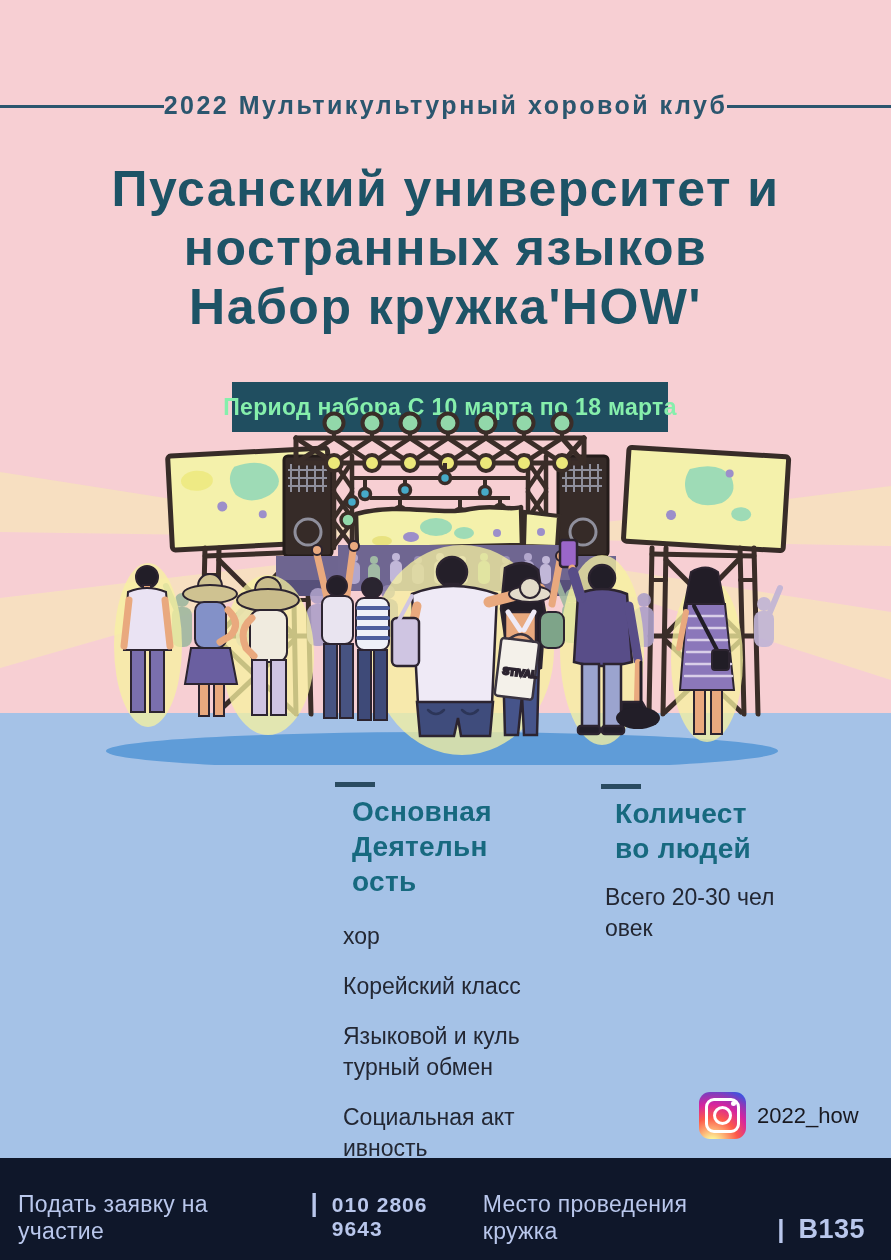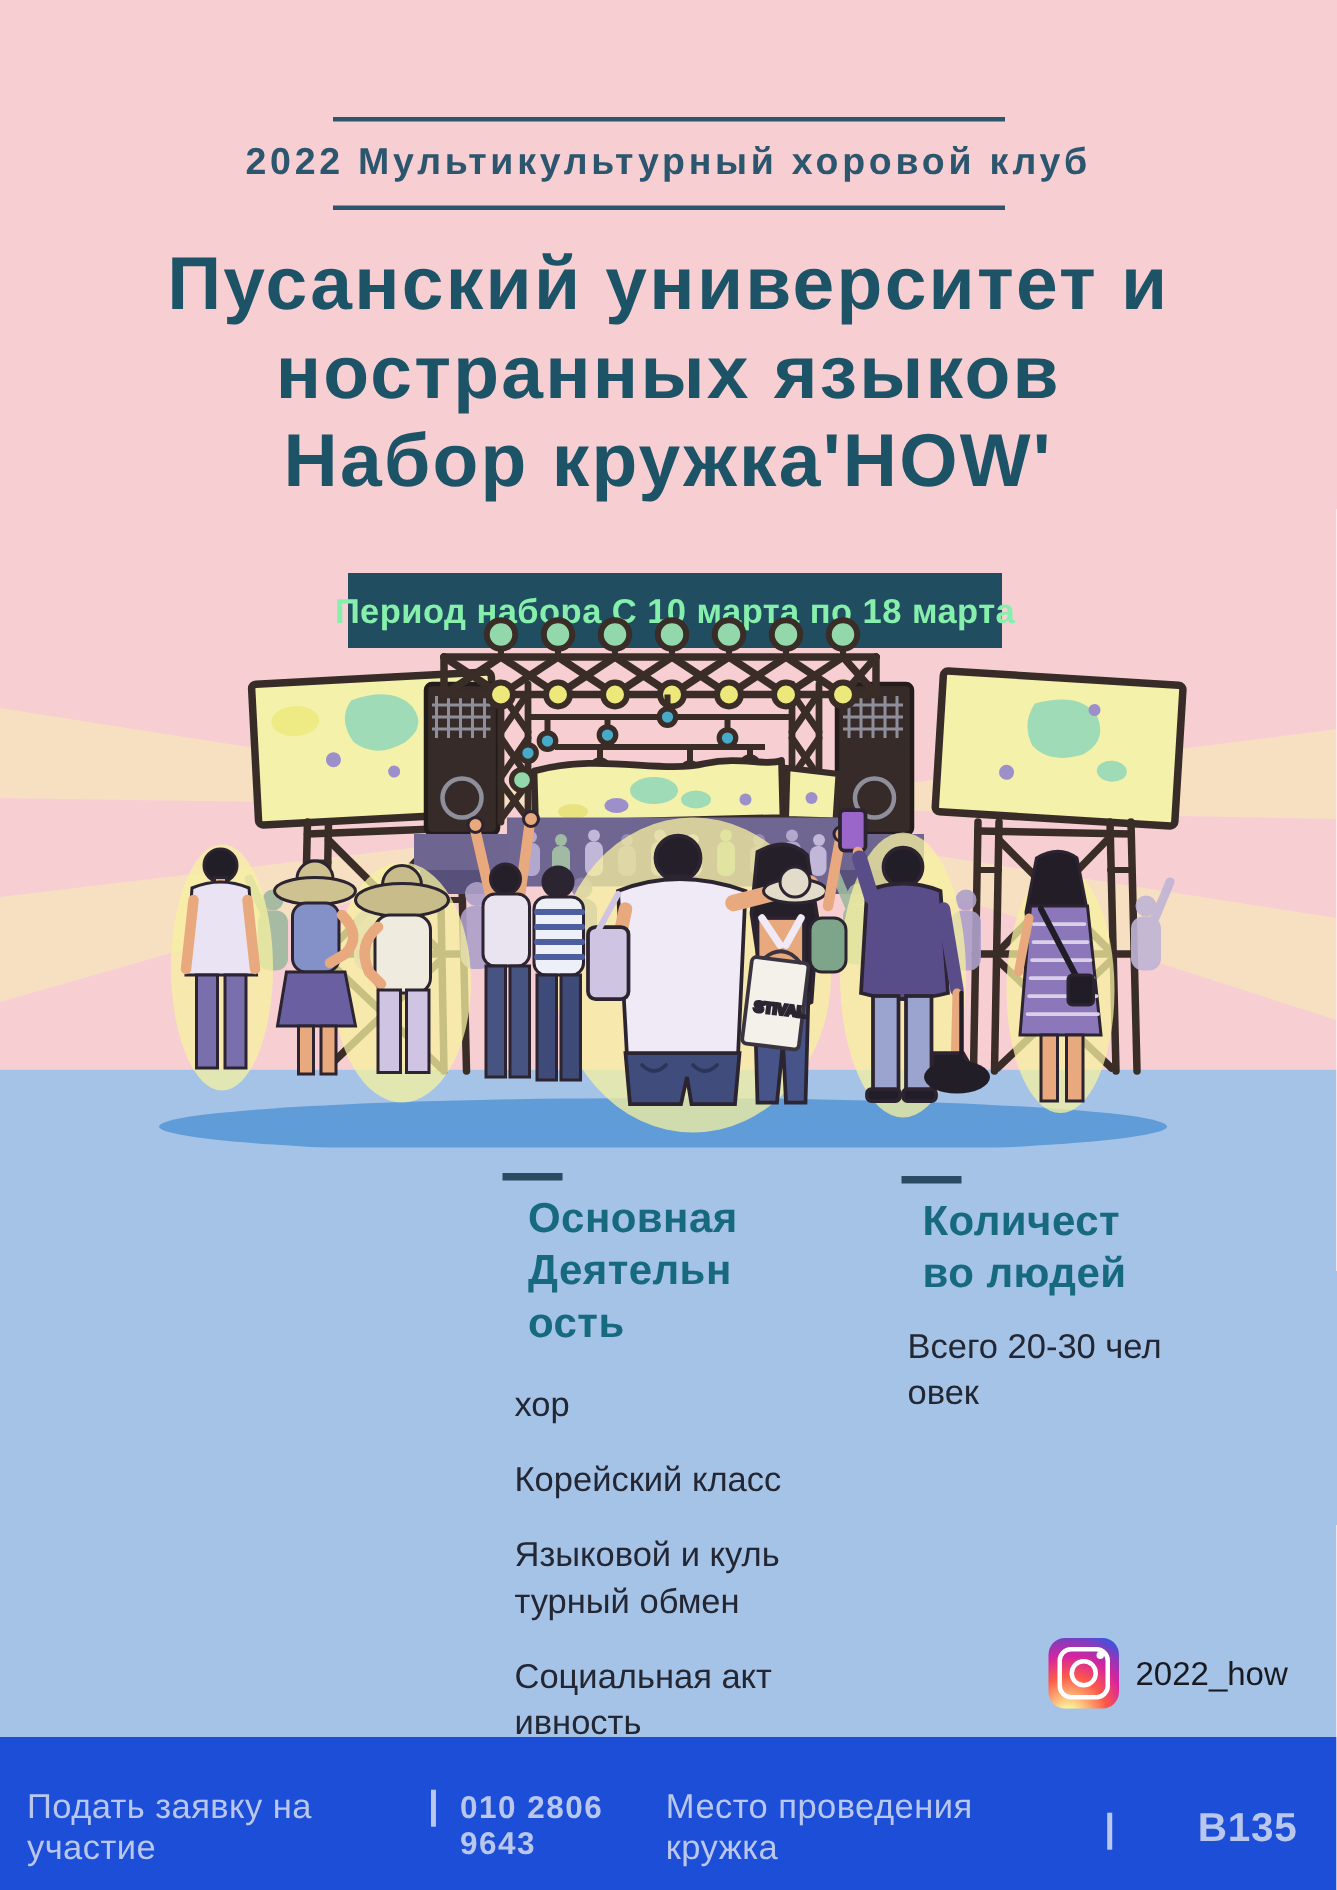--- a/index.html
+++ b/index.html
@@ -5,21 +5,21 @@
   html,body{margin:0;padding:0;background:#ffffff;}
   .poster{
     position:relative;width:891px;height:1260px;overflow:hidden;
     font-family:"Liberation Sans","DejaVu Sans",sans-serif;
     -webkit-font-smoothing:antialiased;
   }
   .bg-top{position:absolute;left:0;top:0;width:891px;height:713px;background:#f7cfd3;}
   .bg-bottom{position:absolute;left:0;top:713px;width:891px;height:547px;background:#a5c2e7;}
 
   
-  .eyebrow-wrap{position:absolute;left:0;top:78px;width:891px;display:flex;flex-direction:column;align-items:center;z-index:3;}
+  .eyebrow-wrap{position:absolute;left:0;top:78px;width:891px;display:flex;flex-direction:row;align-items:center;z-index:3;}
   .rule{width:448px;height:3px;background:#2b566e;}
   .eyebrow-text{margin:13px 0 14px;color:#2b566e;font-size:25px;font-weight:bold;letter-spacing:2.5px;white-space:nowrap;}
 
   
   .title{position:absolute;left:0;top:160px;width:891px;margin:0;text-align:center;z-index:3;
     color:#1d5366;font-size:50px;line-height:59px;font-weight:bold;letter-spacing:1.5px;}
   .title span{display:block;}
 
   
   .banner{position:absolute;left:232px;top:382px;width:436px;height:50px;background:#204e60;z-index:2;
@@ -48,26 +48,26 @@
   
   .social{position:absolute;left:699px;top:1092px;display:flex;align-items:center;gap:11px;z-index:4;}
   .ig-icon{position:relative;width:47px;height:47px;border-radius:11px;display:block;
     background:radial-gradient(circle at 28% 110%,#fdf497 8%,#fd5949 42%,#d6249f 64%,#8a3ab9 80%,#285aeb 96%);}
   .ig-frame{position:absolute;left:6px;top:6px;right:6px;bottom:6px;border:3px solid #fff;border-radius:9px;}
   .ig-lens{position:absolute;left:14px;top:14px;right:14px;bottom:14px;border:3px solid #fff;border-radius:50%;}
   .ig-dot{position:absolute;top:9px;right:10px;width:5px;height:5px;border-radius:50%;background:#fff;}
   .handle{color:#191920;font-size:22px;}
 
   
-  .footer{position:absolute;left:0;top:1158px;width:891px;height:102px;background:#1d4ed8;z-index:5;
+  .footer{position:absolute;left:0;top:1158px;width:891px;height:102px;background:#0f172a;z-index:5;
     display:flex;align-items:baseline;box-sizing:border-box;padding:30px 26px 0 18px;color:#b9c7ec;}
   .footer .label{font-size:23px;letter-spacing:.3px;}
   .footer .sep{font-size:26px;font-weight:bold;margin:0 14px;}
   .footer .phone{font-size:21px;font-weight:bold;letter-spacing:1px;}
-  .footer .right{margin-left:auto;display:flex;align-items:center;gap:41px;}
+  .footer .right{margin-left:auto;display:flex;align-items:flex-end;}
   .footer .room{font-size:27px;font-weight:bold;letter-spacing:.5px;}
 </style>
 </head>
 <body>
 
 <div class="poster">
   <div class="bg-top"></div>
   <div class="bg-bottom"></div>
 
   <header class="eyebrow-wrap">

